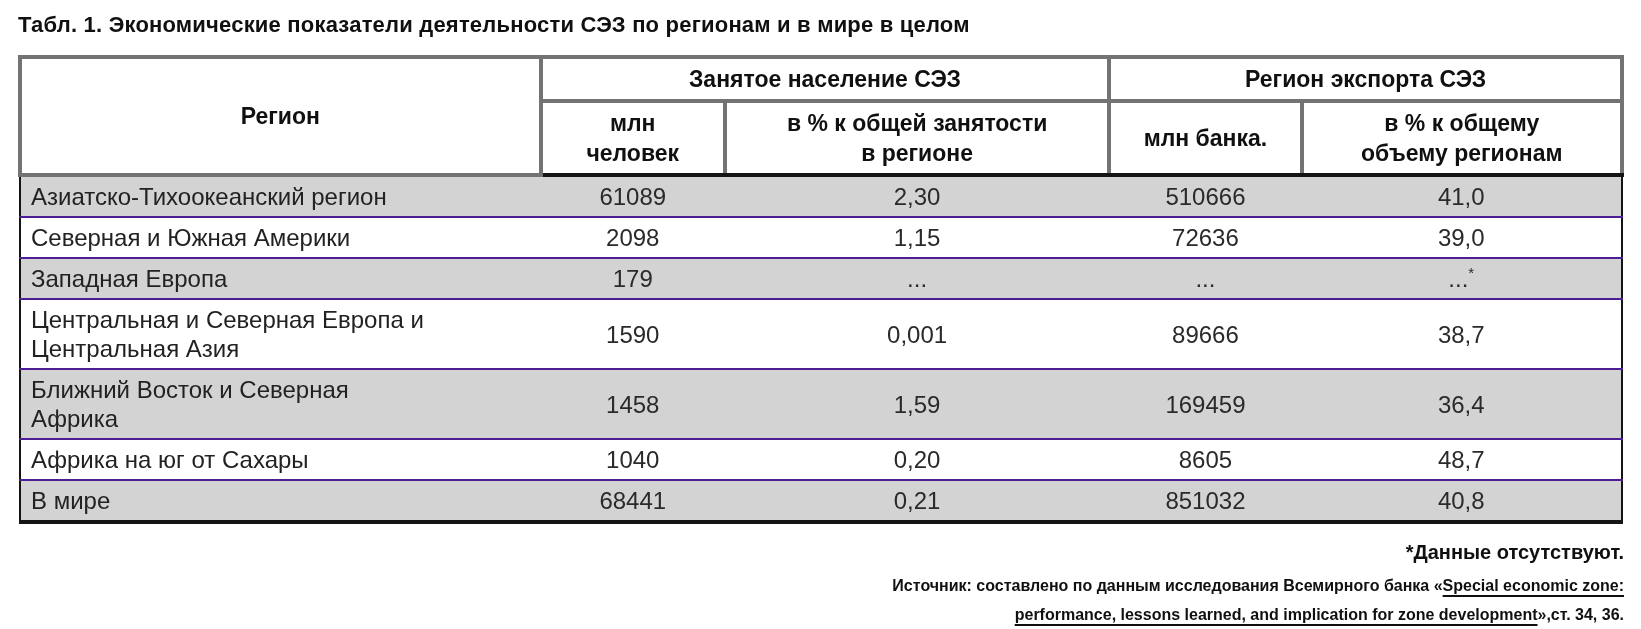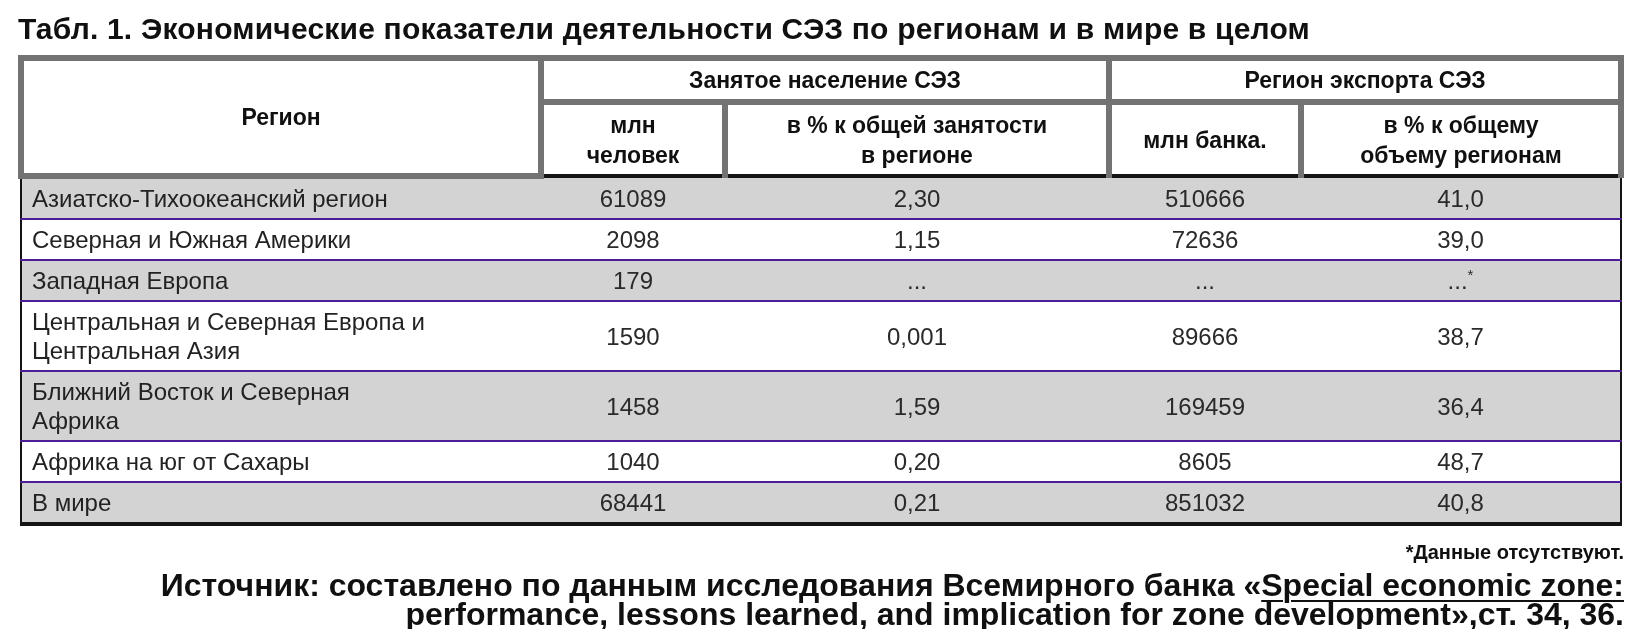--- a/index.html
+++ b/index.html
@@ -6,38 +6,38 @@
   html, body { background: #ffffff; }
   body {
     width: 1641px; height: 629px;
     font-family: "Liberation Sans", sans-serif;
     color: #111;
   }
   .page { position: relative; width: 1641px; height: 629px; overflow: hidden; background: #fff; }
 
   .title {
     position: absolute; left: 18px; top: 12px;
-    font-size: 30px; font-weight: 700; color: #101010;
+    font-size: 22px; font-weight: 700; color: #101010;
     letter-spacing: 0.2px; white-space: nowrap;
   }
 
   table.sez-table {
     position: absolute; left: 18px; top: 55px; width: 1606px;
     border-collapse: collapse; table-layout: fixed;
     border: 2px solid #141414;
     border-bottom: 4px solid #141414;
   }
   .c-region  { width: 32.5%; }
   .c-emp-mln { width: 11.5%; }
   .c-emp-pct { width: 24%; }
   .c-exp-mln { width: 12%; }
   .c-exp-pct { width: 20%; }
 
   thead th {
-    border: 6px solid #737373;
+    border: 4px solid #737373;
     font-size: 23px; font-weight: 700; color: #101010;
     text-align: center; vertical-align: middle;
     white-space: pre-line; line-height: 30px;
     padding: 2px 6px;
   }
   thead tr.group-row th { height: 44px; }
   thead tr.sub-row th { height: 74px; border-bottom: 4px solid #141414; }
 
   tbody td {
     font-size: 24px; color: #2a2a2a;
@@ -54,21 +54,21 @@
 
   sup.ast { font-size: 15px; line-height: 0; vertical-align: super; }
 
   .footnote {
     position: absolute; right: 17px; top: 541px;
     font-size: 20px; font-weight: 700; color: #101010;
     white-space: nowrap;
   }
   .source {
     position: absolute; right: 17px; top: 571px;
-    text-align: right; font-size: 32px; font-weight: 700; color: #101010;
+    text-align: right; font-size: 16px; font-weight: 700; color: #101010;
     line-height: 29px; white-space: nowrap;
   }
   .u { text-decoration: underline; text-decoration-thickness: 2px; text-underline-offset: 4px; }
 </style>
 </head>
 <body>
 
 <div class="page">
 
   <div class="title">Табл. 1. Экономические показатели деятельности СЭЗ по регионам и в мире в целом</div>

